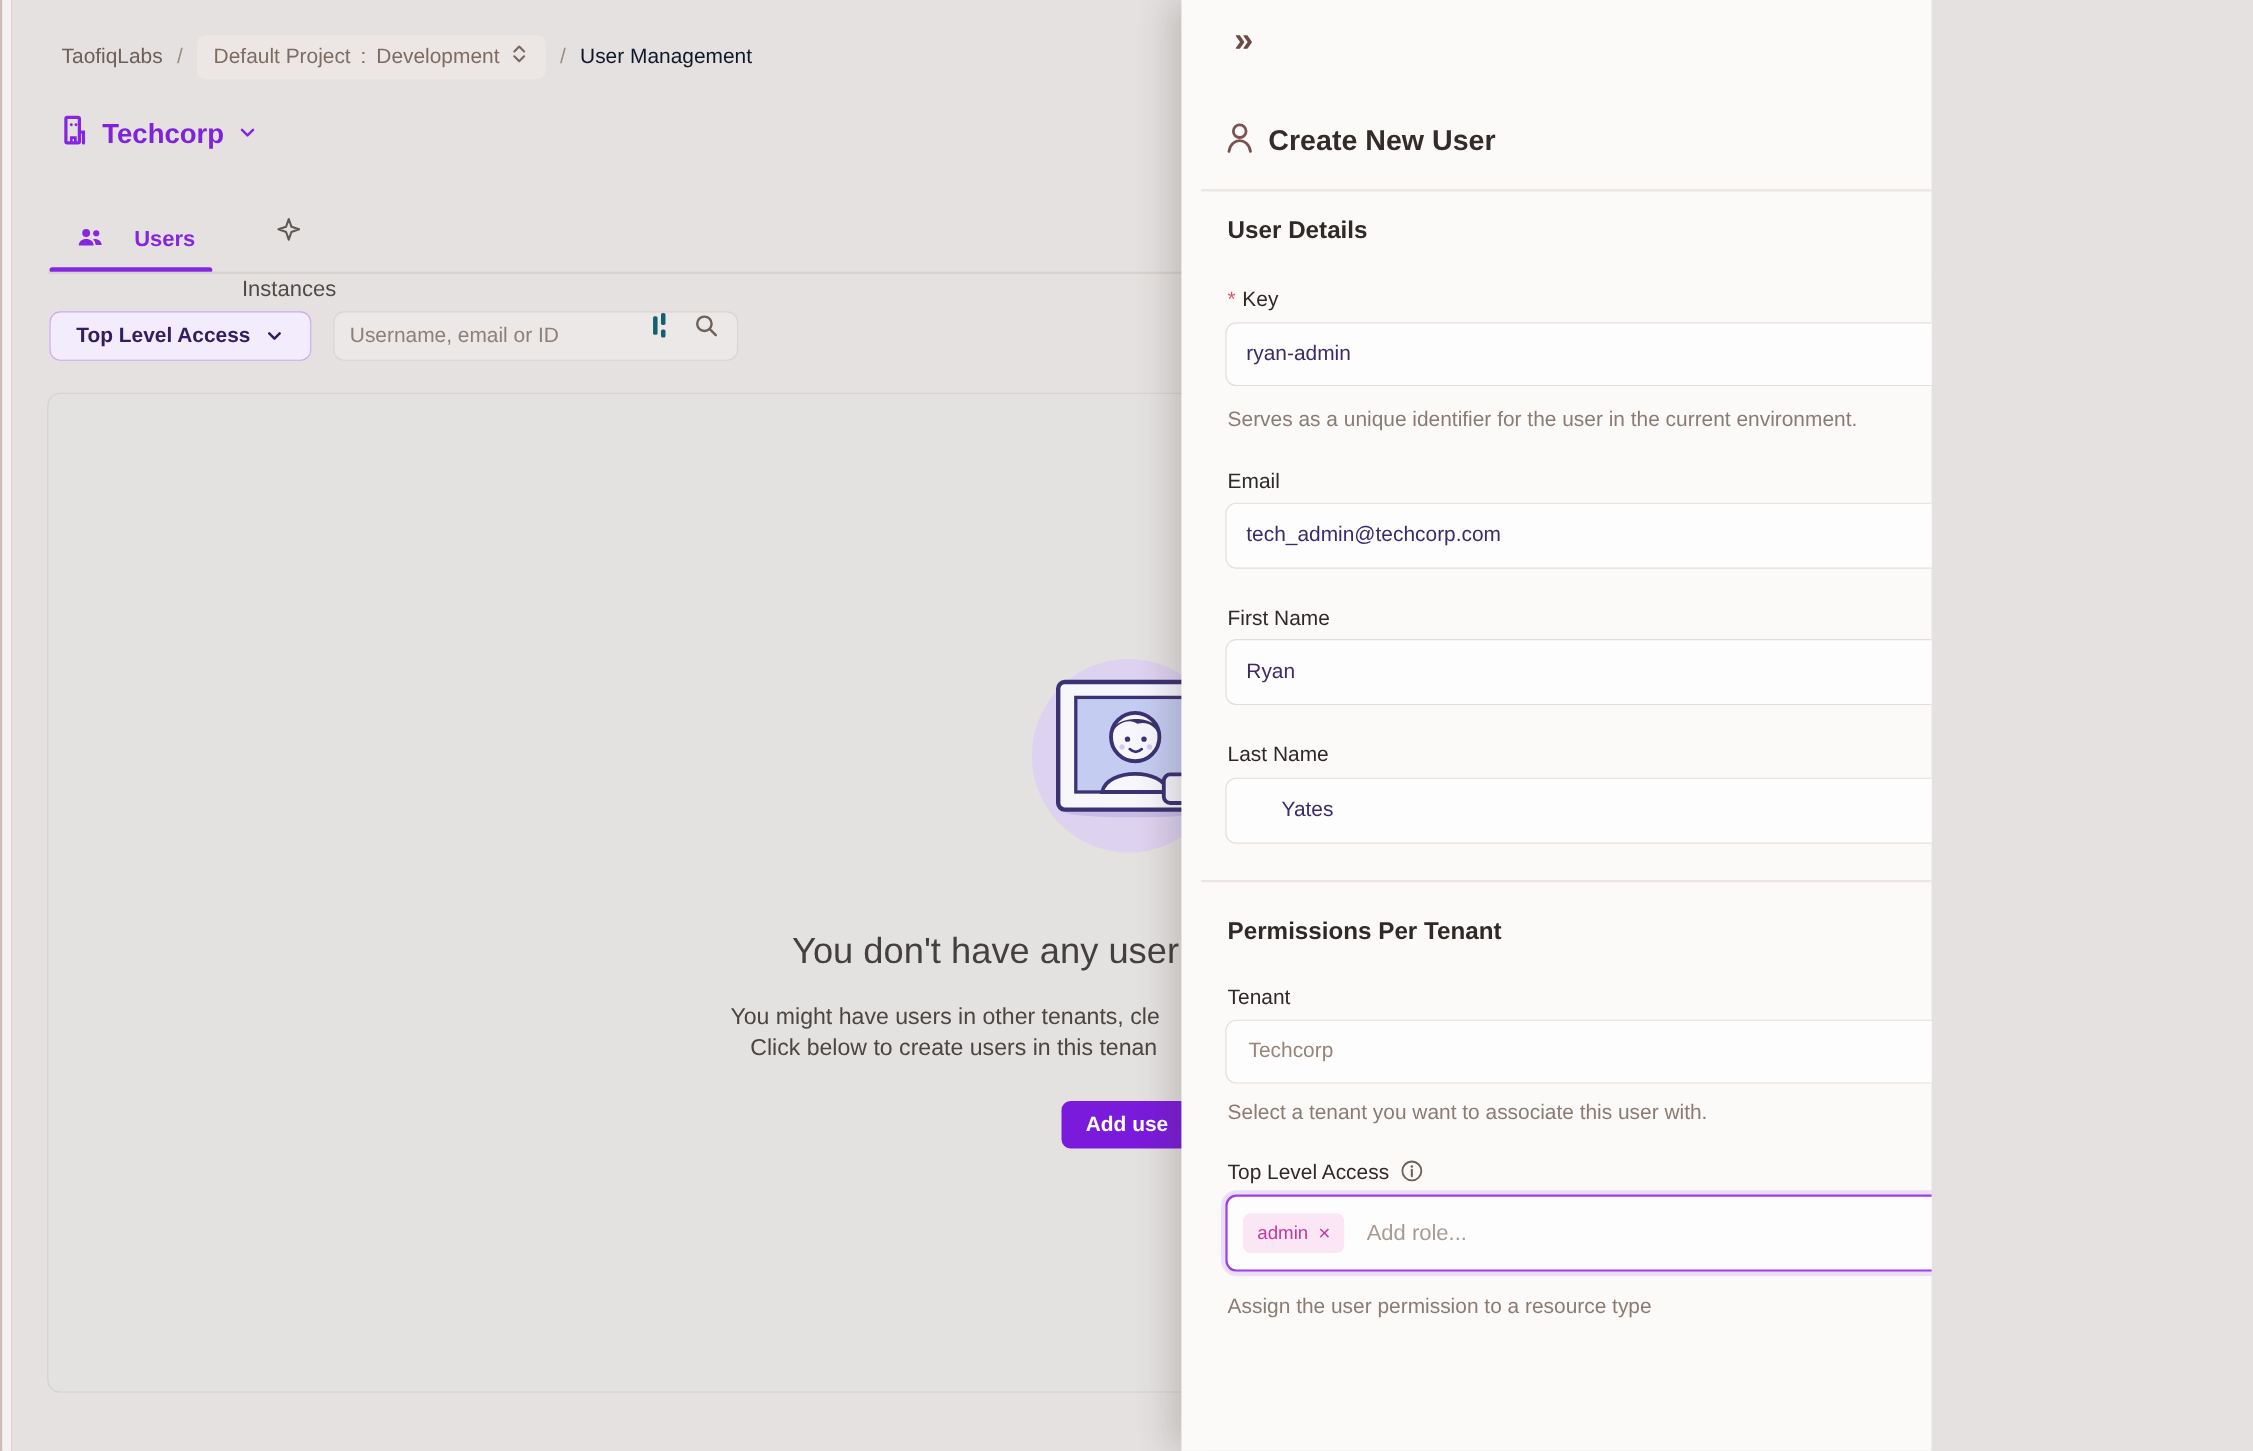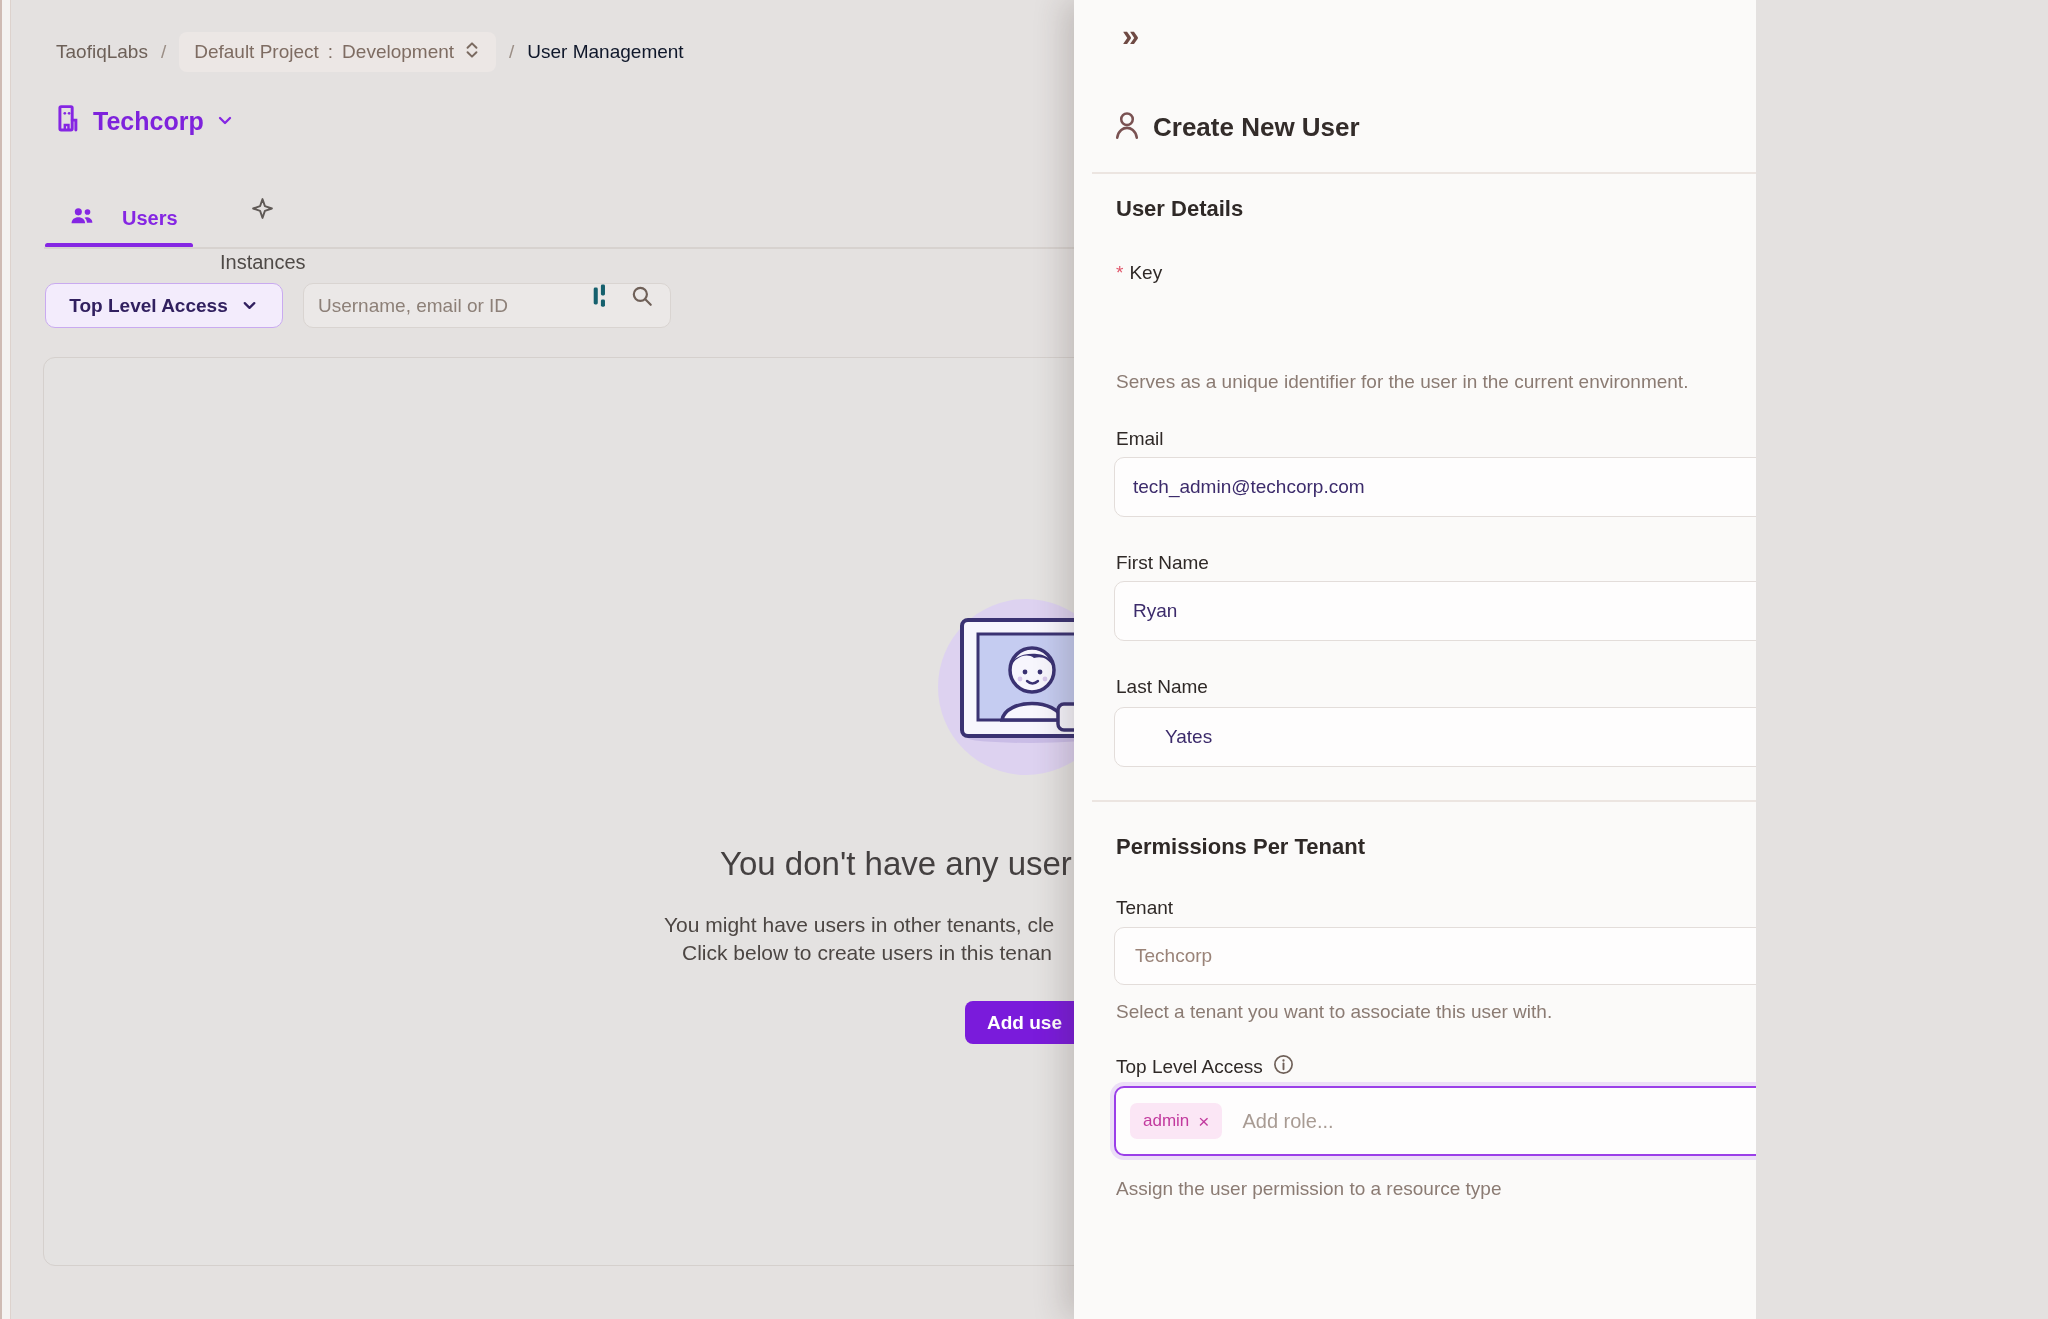--- a/index.html
+++ b/index.html
@@ -200,20 +200,30 @@
       </span>
       <span class="drawer-title">Create New User</span>
     </div>
     <div class="hdiv" style="top:172px;"></div>
 
     <div class="sec-h" style="top:196px;">User Details</div>
 
     <div class="f-label" style="top:262px;">
       <span class="req">*</span><span>Key</span>
     </div>
+    <div class="f-input" style="top:293px; height:58px;">
+      <input type="text" value="ryan-admin" style="">
+      <span class="trail">
+        <svg width="16" height="24" viewBox="0 0 13 20">
+            <rect x="0" y="3" width="3.2" height="14" rx="1.2" fill="#b7aeaa"></rect>
+            <rect x="5.8" y="0.5" width="3.2" height="9" rx="1.2" fill="#b7aeaa"></rect>
+            <rect x="5.8" y="13" width="3.2" height="6" rx="1.2" fill="#b7aeaa"></rect>
+          </svg>
+      </span>
+    </div>
     <div class="helper" style="top:371px;">Serves as a unique identifier for the user in the current environment.</div>
 
     <div class="f-label" style="top:428px;">Email</div>
     <div class="f-input" style="top:457px; height:60px;">
       <input type="text" value="tech_admin@techcorp.com" style="">
       <span class="trail">
           <span class="spinner"></span>
         </span>
     </div>
 

